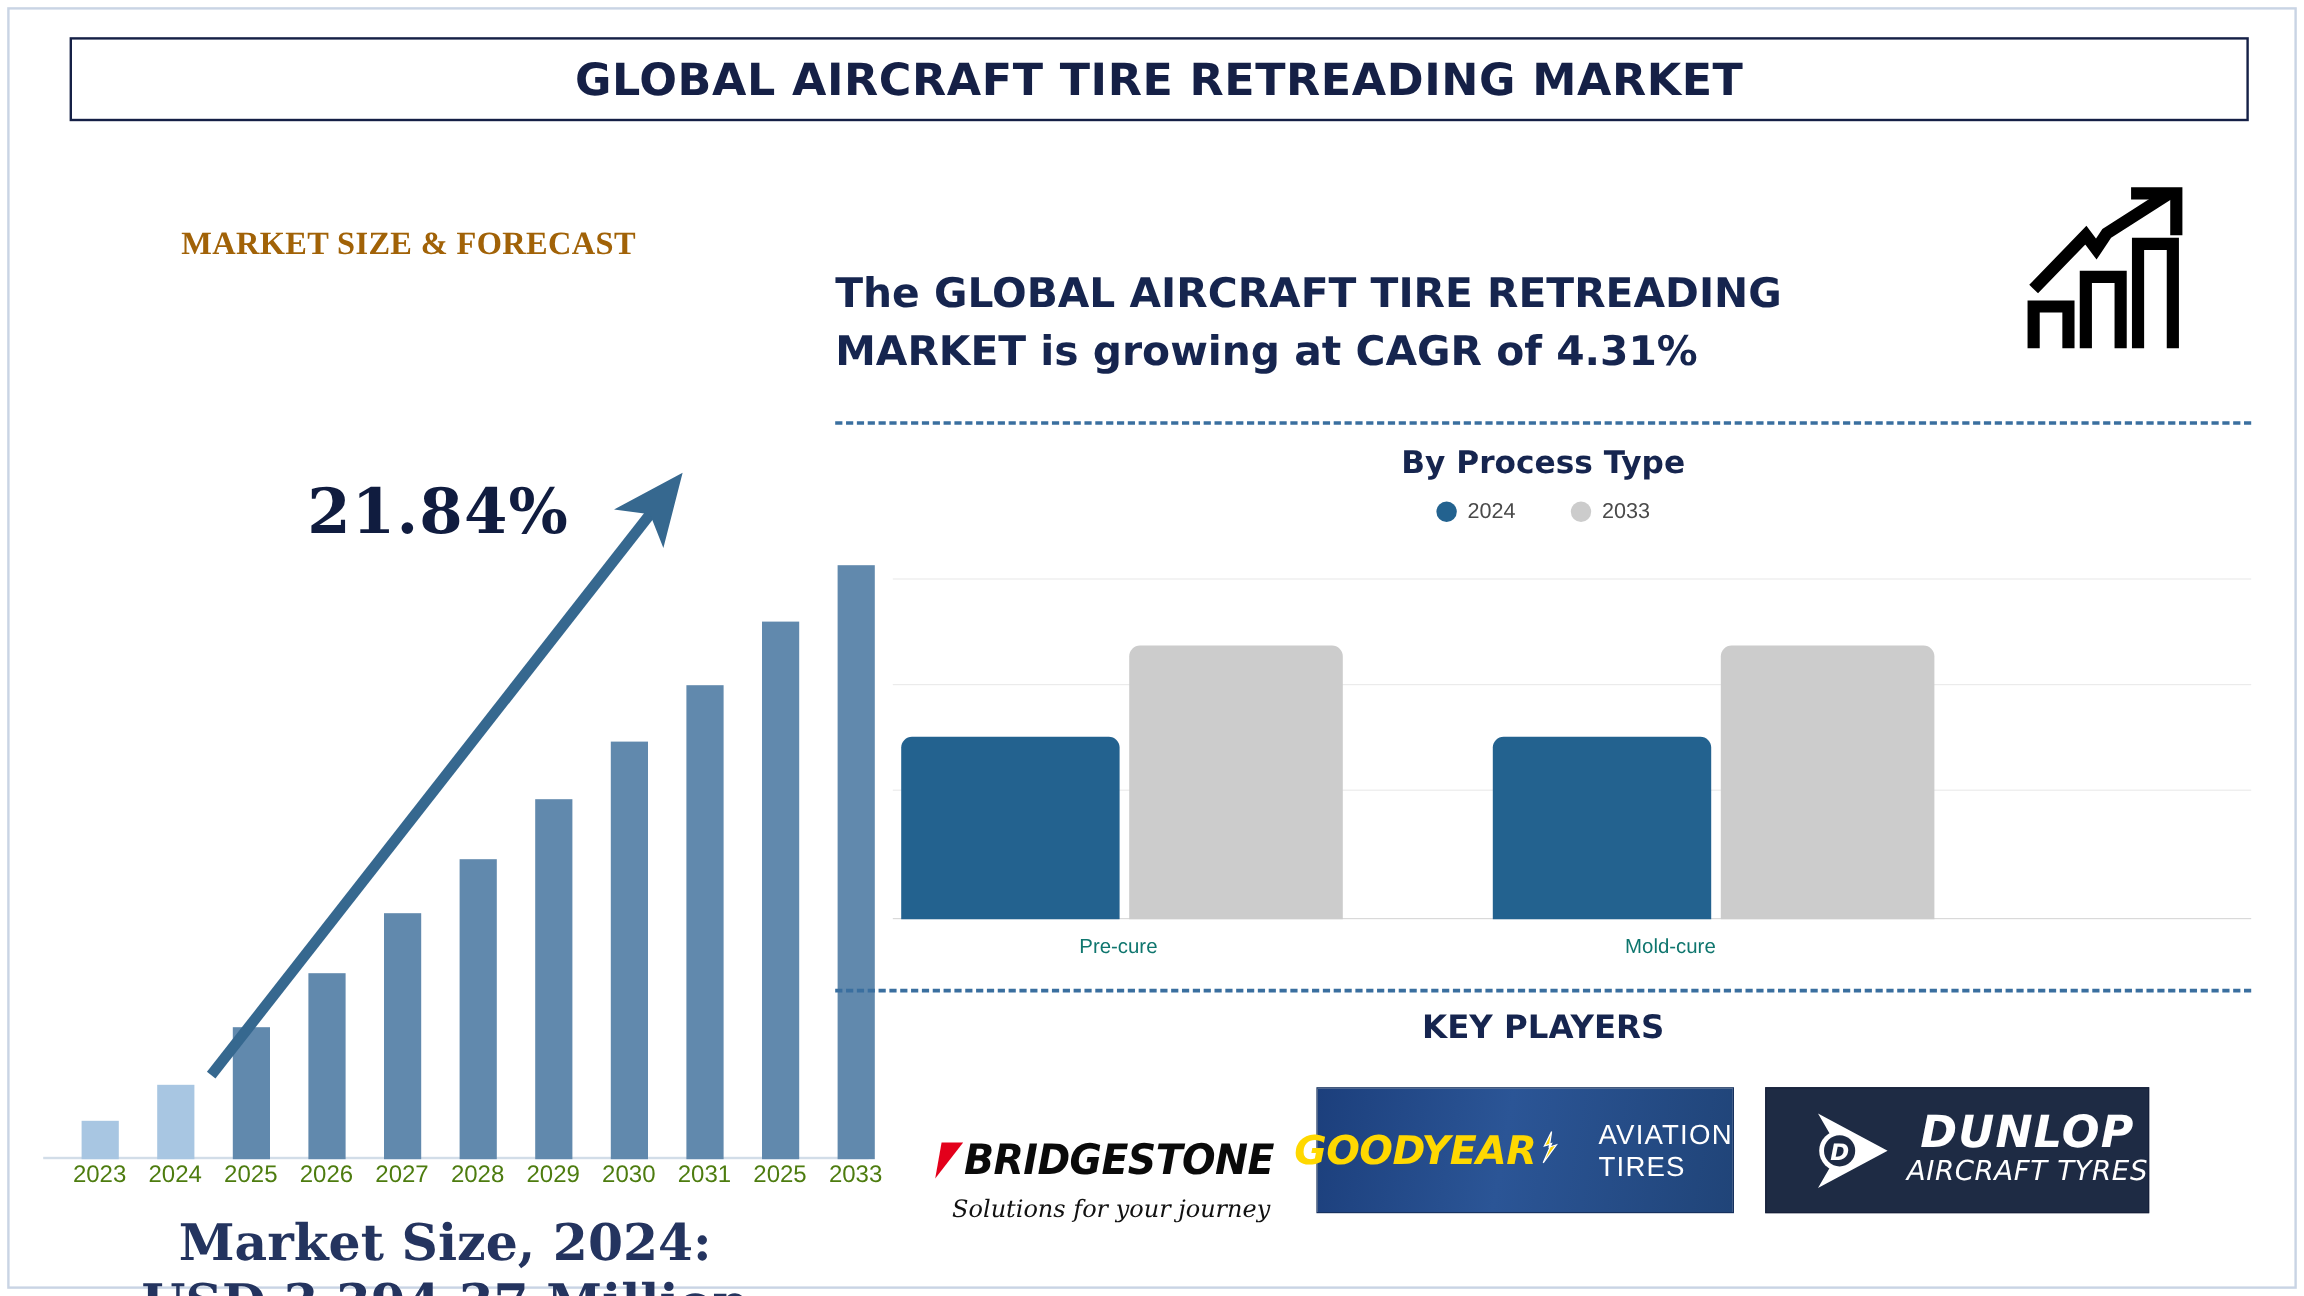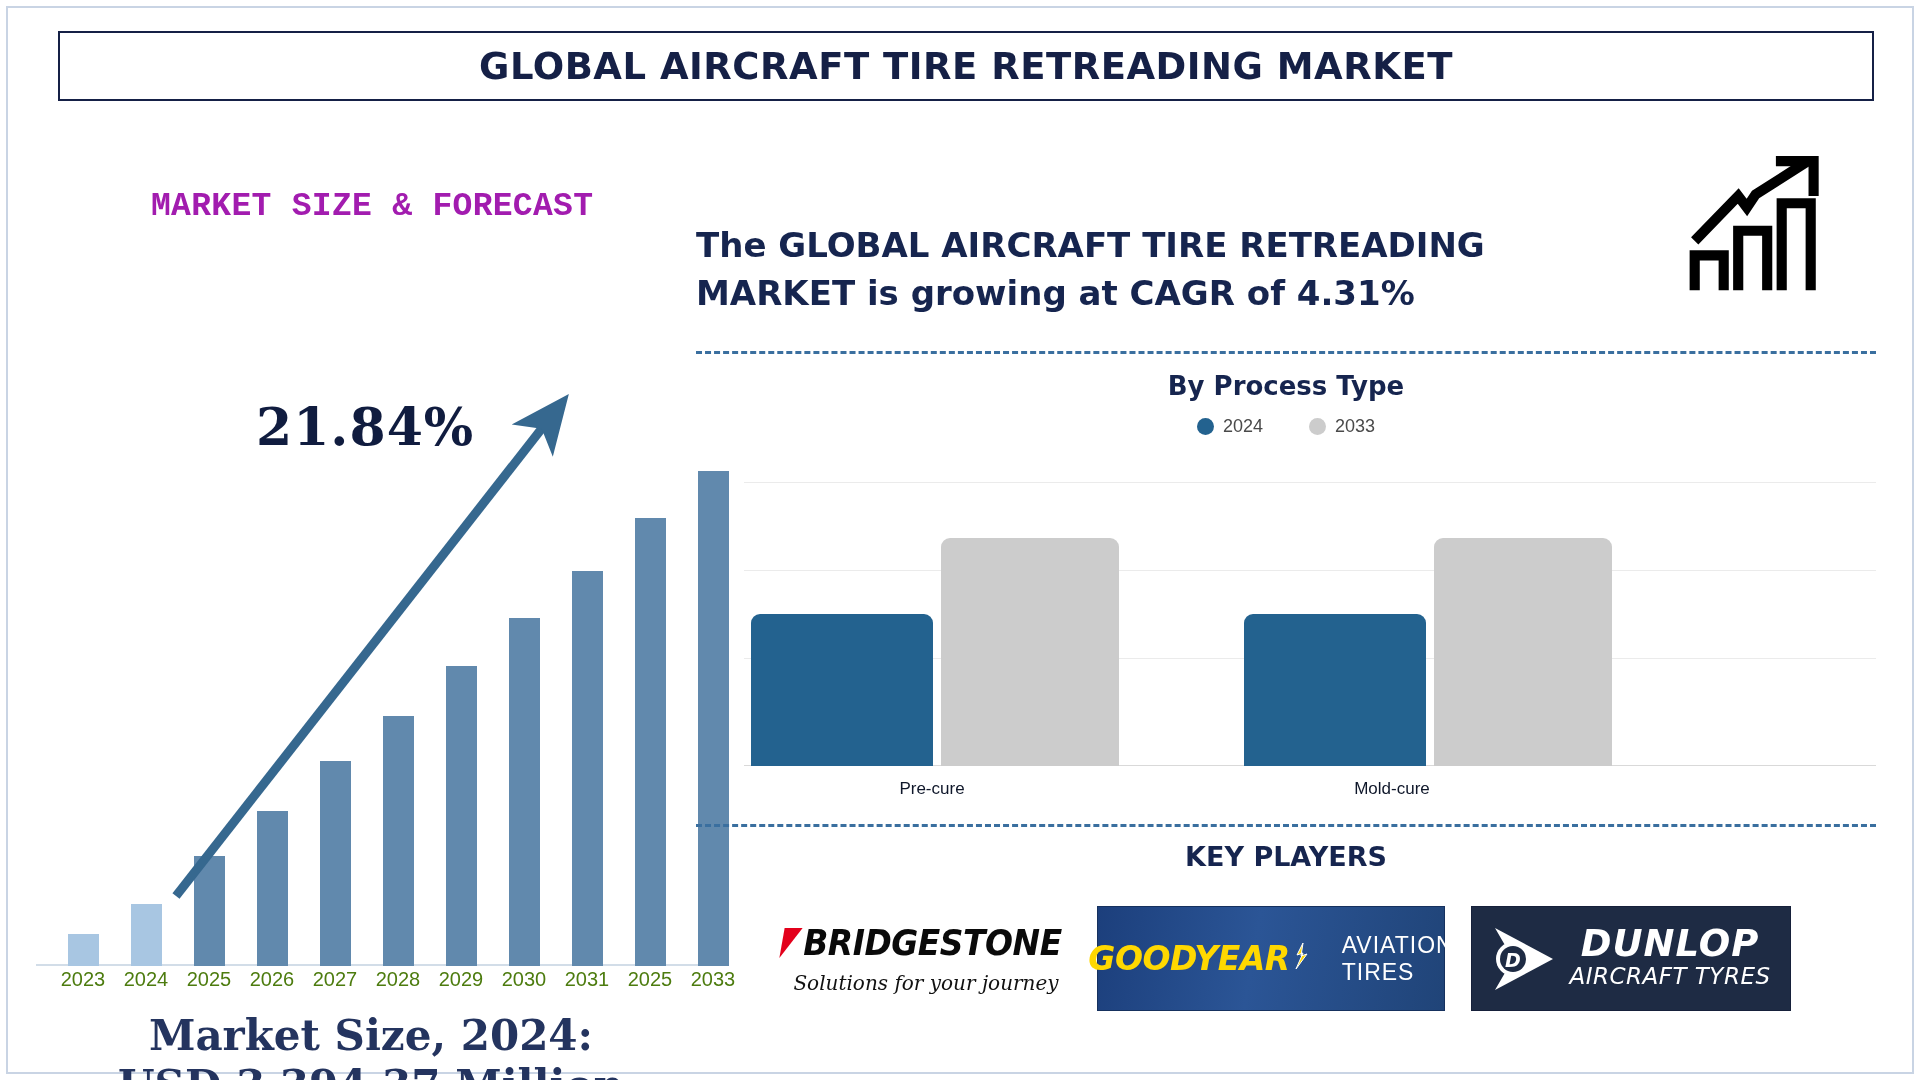--- a/index.html
+++ b/index.html
@@ -37,25 +37,25 @@
   }
   
   .left-panel{
     position:absolute;
     left:0;top:100px;
     width:730px;height:975px;
   }
   .msf-label{
     position:absolute;
     left:145px;top:82px;
-    font-size:33px;
-    font-weight:bold;
-    color:#a21caf;
+    font-size:27px;
+    font-weight:bold;
+    color:#a16207;
     letter-spacing:0.3px;
-    font-family:Liberation Mono, monospace;
+    font-family:Liberation Serif, serif;
     white-space:nowrap;
   }
   .cagr-big{
     position:absolute;
     left:250px;top:290px;
     font-size:52px;
     font-weight:bold;
     color:#101c3f;
     font-family:"DejaVu Serif",serif;
     letter-spacing:1px;
@@ -182,21 +182,21 @@
     position:absolute;
     bottom:53px;
     border-radius:9px 9px 0 0;
   }
   .pbar.c2024{background:#23628f;}
   .pbar.c2033{background:#cccccc;}
   .pcat{
     position:absolute;
     bottom:20px;
     font-size:17px;
-    color:#0f172a;
+    color:#0f766e;
     text-align:center;
     font-family:"Liberation Sans",sans-serif;
   }
   
   .key-players-title{
     position:absolute;
     left:0px;top:735px;
     width:1180px;
     text-align:center;
     font-size:27px;
@@ -212,21 +212,21 @@
     display:flex;
     align-items:center;
     justify-content:center;
     gap:26px;
   }
   .logo-box{
     height:120px;
     display:flex;
     flex-direction:column;
     align-items:center;
-    justify-content:center;
+    justify-content:flex-end;
     box-sizing:border-box;
   }
   .logo-bridgestone{width:290px;background:#ffffff;}
   .bs-top{display:flex;align-items:center;justify-content:center;}
   .bs-flag{
     width:0;height:0;
     border-left:18px solid #e3001b;
     border-bottom:30px solid transparent;
     margin-right:-5px;
     transform:skewX(-10deg);

